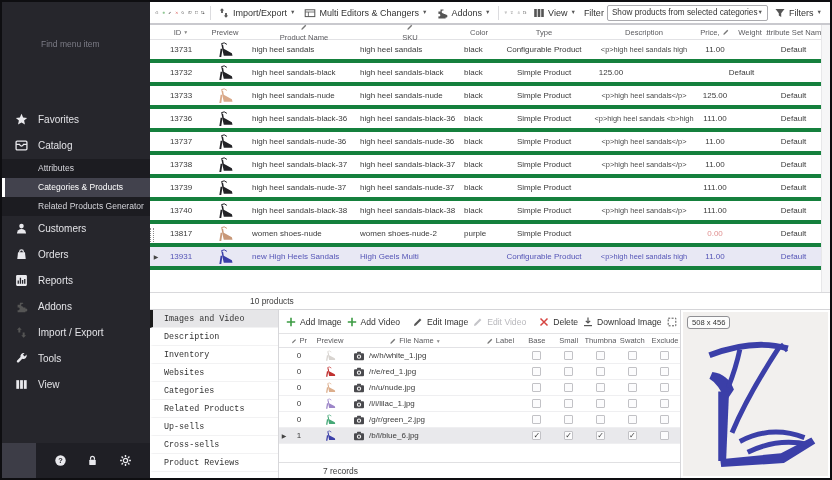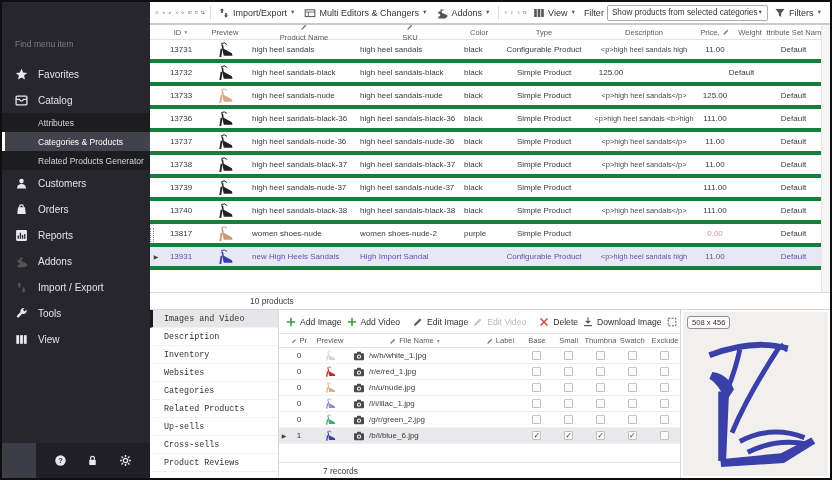--- a/index.html
+++ b/index.html
@@ -2,24 +2,24 @@
 <html><head>
 <meta charset="utf-8">
 <style>
   * { margin:0; padding:0; box-sizing:border-box; }
   body { font-family:"Liberation Sans","DejaVu Sans",sans-serif; background:#888; }
   .app { width:832px; height:480px; border:2px solid #0e0e11; display:flex; background:#fff; overflow:hidden; position:relative; }
 
   
   .sidebar { width:148px; background:#26262c; color:#e3e3e7; display:flex; flex-direction:column; flex:0 0 148px; }
   .sb-top { height:27px; display:flex; align-items:center; padding-left:10px; }
-  .sb-search { height:30px; display:flex; align-items:center; gap:2px; color:#80808a; }
+  .sb-search { height:30px; display:flex; align-items:center; gap:15px; padding-left:13px; color:#80808a; }
   .sb-search input { background:transparent; border:none; outline:none; color:#cfcfd4; font-size:8.5px; width:100px; font-family:inherit; }
   .sb-search input::placeholder { color:#7c7c86; }
-  .sb-menu { flex:1; display:flex; flex-direction:column; padding-top:2px; }
+  .sb-menu { flex:1; display:flex; flex-direction:column; padding-top:2px;justify-content:center; }
   .sb-item { height:26px; display:flex; align-items:center; gap:10px; padding-left:13px; font-size:10px; cursor:default; position:relative; }
   .sb-item .ic { width:13px; height:13px; flex:0 0 13px; }
   .sb-item.sub { height:19px; padding-left:36px; font-size:8.5px; background:#1c1c21; color:#d6d6dc; }
   .sb-item.sub.selected { background:#42424d; color:#fff; }
   .sb-item.sub.selected::before { content:""; position:absolute; left:0; top:0; bottom:0; width:3px; background:#fff; }
   .sb-footer { height:35px; background:#1f1f25; display:flex; align-items:center; }
   .sb-foot-box { width:34px; height:35px; background:#3d3d47; display:flex; align-items:center; justify-content:center; }
   .sb-foot-rest { flex:1; display:flex; justify-content:space-around; align-items:center; padding:0 8px; }
   .sb-footer .ic { width:13px; height:13px; }
 
@@ -577,21 +577,21 @@
             <div class="pc pc0"><span class="exp" style="font-size: 6px;">▶</span></div>
             <div class="pc pc1">13931</div>
             <div class="pc pc2">
               <svg width="20" height="20" viewBox="0 0 32 32">
                 <path d="M10 6 L13 8 L14 14 L27 21 L28 25 L14 25 L12 16 Z" fill="#3b3fa8"></path>
                 <path d="M9 14 L12 14 L10 27 L7 27 Z" fill="#3b3fa8"></path>
                 <path d="M10 6 Q15 2.5 19 7" stroke="#3b3fa8" stroke-width="1.6" fill="none"></path>
               </svg>
             </div>
             <div class="pc pc3">new High Heels Sandals</div>
-            <div class="pc pc4">High Import Sandal</div>
+            <div class="pc pc4">High Geels Multi</div>
             <div class="pc pc5"></div>
             <div class="pc pc6">Configurable Product</div>
             <div class="pc pc7 desc">&lt;p&gt;high heel sandals high heel sandals&lt;/p&gt;...</div>
             <div class="pc pc8">11.00</div>
             <div class="pc pc9"></div>
             <div class="pc pc10">Default</div>
           </div>
         </div>
       <div class="vscroll"></div>
     </div>

